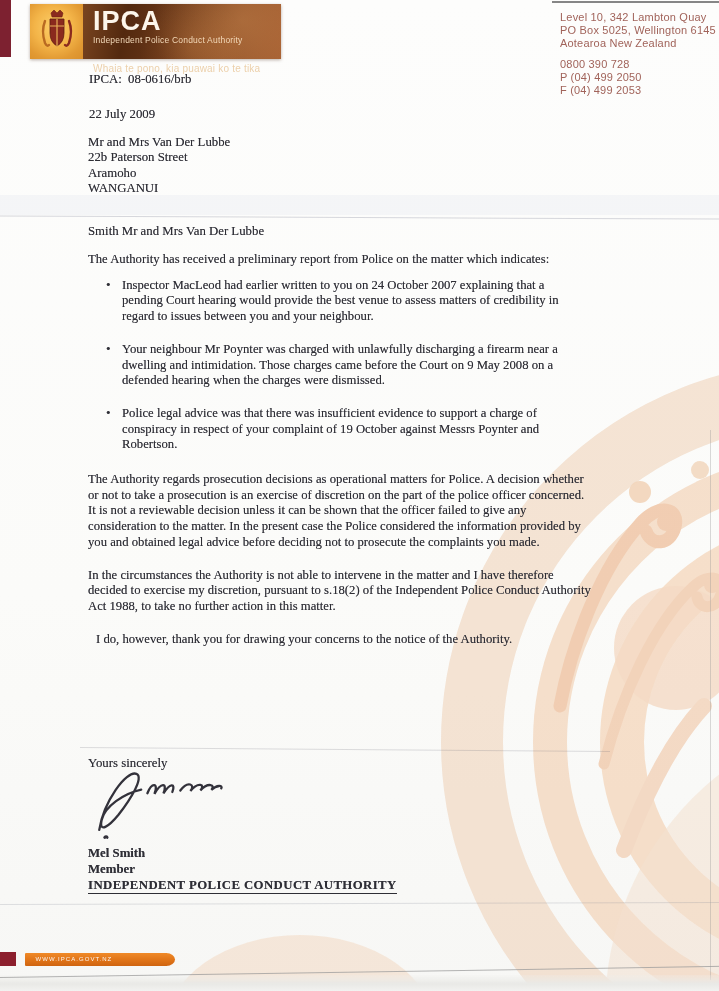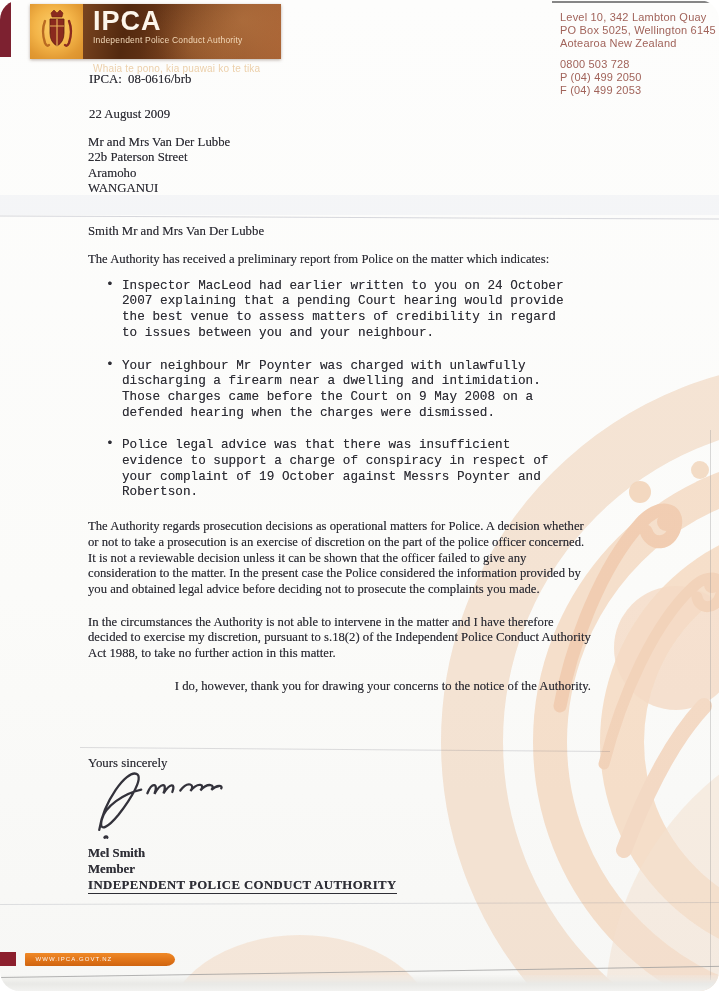--- a/index.html
+++ b/index.html
@@ -1,19 +1,19 @@
 <!DOCTYPE html>
 <html><head>
 <meta charset="utf-8">
 <style>
   html,body{margin:0;padding:0;background:#ffffff;}
   .page{
     position:relative;width:719px;height:991px;overflow:hidden;
     background:linear-gradient(180deg,#fdfdfc 0%,#fbfbf9 60%,#f7f7f5 100%);
-    font-family:"Liberation Serif", serif;color:#2e2e35;border-radius:20px;
+    font-family:"Liberation Serif", serif;color:#2e2e35;
   }
   
   .left-tab{position:absolute;left:0;top:0;width:11px;height:57px;background:#7d2130;}
   .banner{
     position:absolute;left:30px;top:4px;width:251px;height:55px;display:flex;
     box-shadow:0 1px 3px rgba(60,30,10,.35);
   }
   .crest{
     width:53px;height:55px;flex:0 0 53px;
     background:radial-gradient(circle at 45% 42%, #fdd06a 0%, #f3b448 45%, #e29a33 75%, #d98f2a 100%);
@@ -43,24 +43,24 @@
   .contact .gap{height:9px;}
   
   .ref{position:absolute;left:89px;top:72px;font-size:12.8px;}
   .date{position:absolute;left:89px;top:107px;font-size:12.8px;}
   .address{position:absolute;left:88px;top:135px;font-size:12.8px;line-height:15.4px;}
   .salutation{position:absolute;left:88px;top:224px;font-size:12.8px;}
   .body-text{position:absolute;left:88px;top:252px;width:503px;font-size:12.7px;line-height:15.7px;z-index:2;}
   .body-text p{margin:0 0 17px 0;}
   .body-text p.p2{margin-bottom:10px;}
   .body-text ul{margin:0 0 2px 0;padding:0 0 0 34px;list-style:none;}
-  .body-text li{position:relative;width:452px;margin-bottom:17px;font-family:Liberation Mono, monospace;}
+  .body-text li{position:relative;width:452px;margin-bottom:17px;}
   .body-text li:before{content:"\2022";position:absolute;left:-16px;top:-1px;font-size:13px;}
   .body-text p.p3{margin-top:19px;}
-  .body-text p.tight{margin:0;text-align:right;}
+  .body-text p.tight{margin:8px;}
   .closing{position:absolute;left:88px;top:756px;font-size:12.8px;z-index:2;}
   .signature{position:absolute;left:84px;top:760px;z-index:3;transform:rotate(-3deg);}
   .signer{position:absolute;left:88px;top:846px;font-size:12.8px;line-height:15.8px;z-index:2;font-weight:bold;}
   .signer .org-line{border-bottom:1px solid #2e2e35;padding-bottom:1px;letter-spacing:.4px;}
   .letter-txt{text-shadow:0 0 .4px rgba(40,40,55,.55);}
   
   .watermark{position:absolute;left:0;top:0;z-index:0;pointer-events:none;}
   .crease{position:absolute;height:1px;background:rgba(125,130,148,.30);z-index:4;}
   .crease.c1{left:0;top:217px;width:719px;transform:rotate(.25deg);}
   .crease.c2{left:80px;top:749px;width:530px;background:rgba(110,110,125,.22);transform:rotate(.45deg);}
@@ -127,27 +127,27 @@
     </div>
   </div>
 
   <div class="top-edge-line"></div>
 
   <div class="contact">
     <div>Level 10, 342 Lambton Quay</div>
     <div>PO Box 5025, Wellington 6145</div>
     <div>Aotearoa New Zealand</div>
     <div class="gap"></div>
-    <div>0800 503 728</div>
+    <div>0800 390 728</div>
     <div>P (04) 499 2050</div>
     <div>F (04) 499 2053</div>
   </div>
 
   <div class="ref letter-txt">IPCA:&nbsp; 08-0616/brb</div>
-  <div class="date letter-txt">22 August 2009</div>
+  <div class="date letter-txt">22 July 2009</div>
 
   <div class="address letter-txt">
     <div>Mr and Mrs Van Der Lubbe</div>
     <div>22b Paterson Street</div>
     <div>Aramoho</div>
     <div>WANGANUI</div>
   </div>
 
   <div class="salutation letter-txt">Smith Mr and Mrs Van Der Lubbe</div>
 

